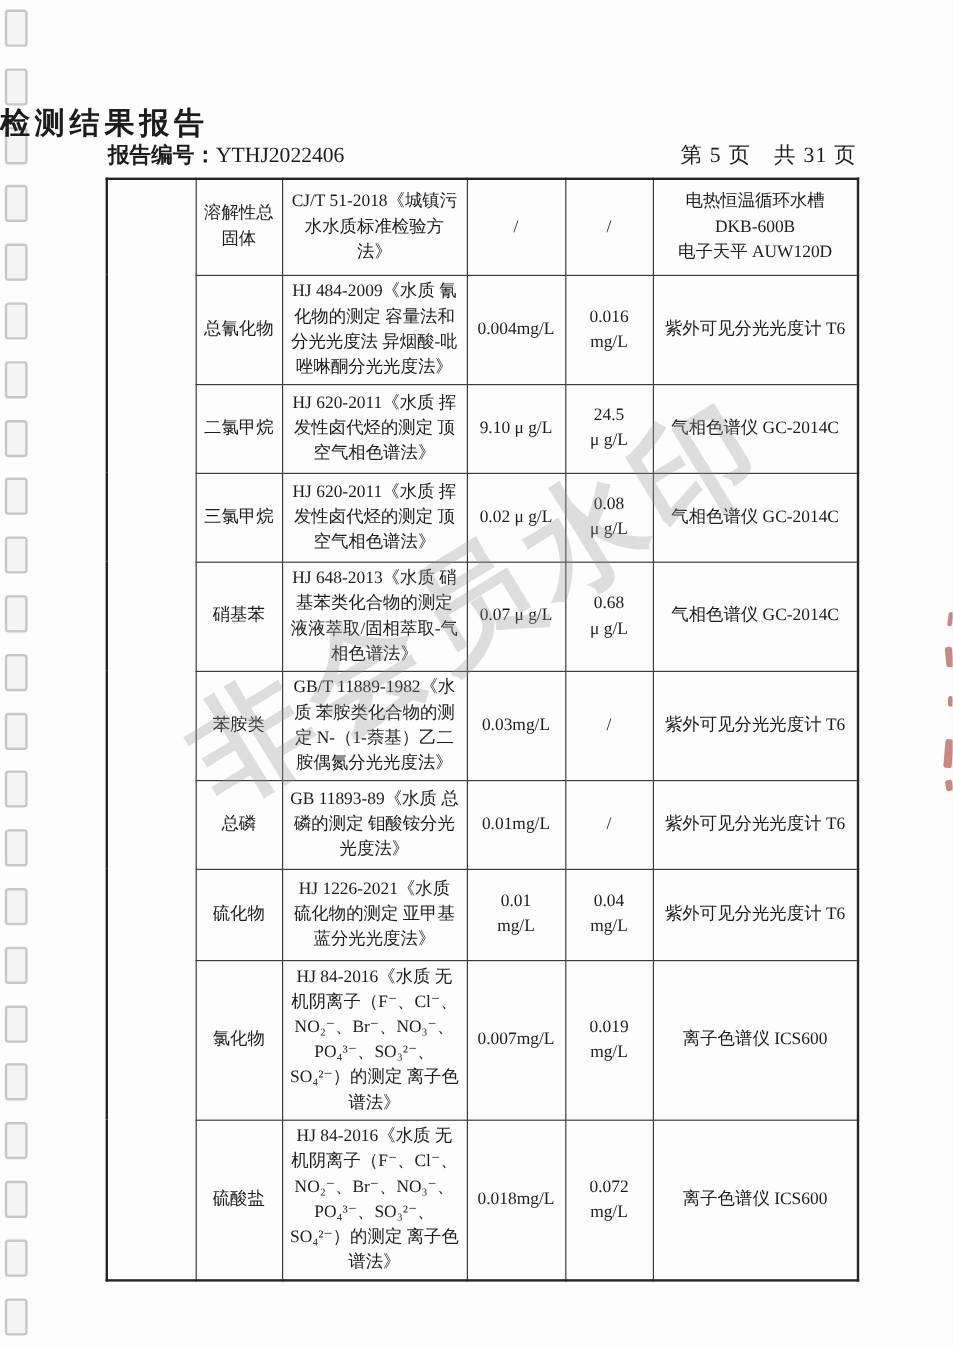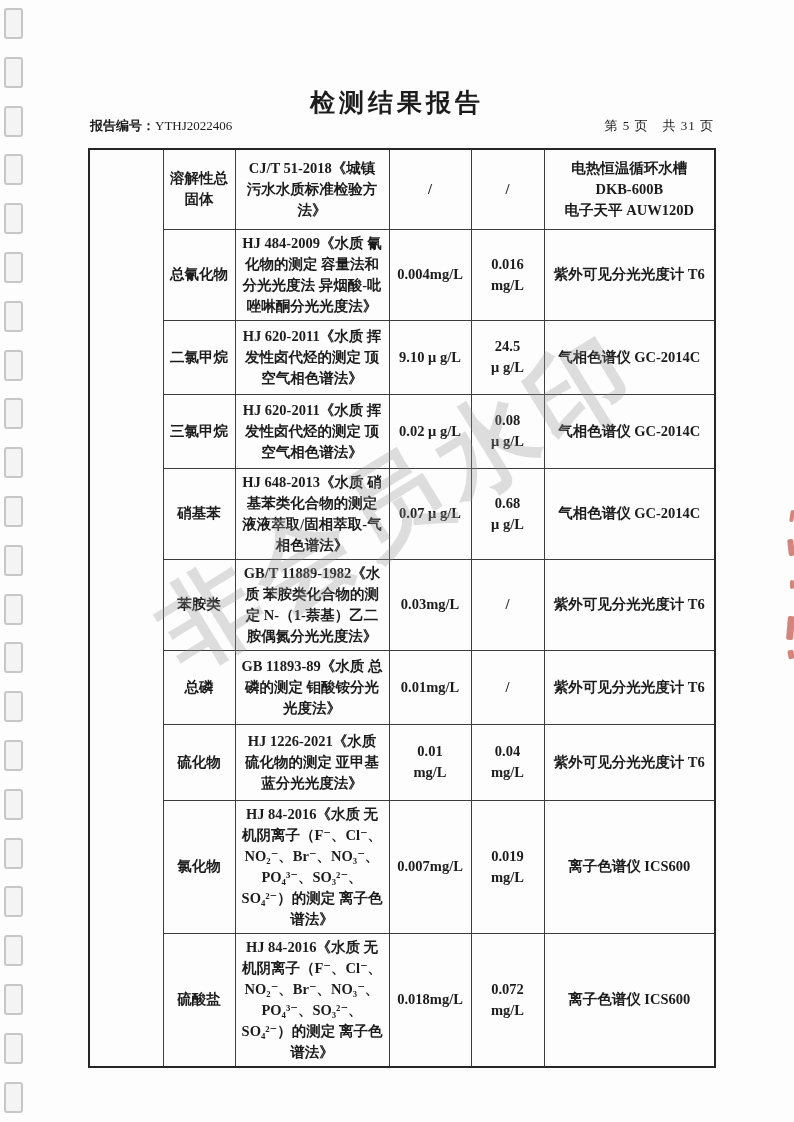--- a/index.html
+++ b/index.html
@@ -23,37 +23,36 @@
     color:rgba(150,150,150,0.30); font-weight:bold;
     transform:rotate(-31.5deg); transform-origin:0 50%;
     pointer-events:none; z-index:5;
   }
 
   .company {
     position:absolute; top:42px; left:0; width:794px; text-align:center;
     font-size:28px; font-weight:bold; letter-spacing:2px;
   }
   .doc-title {
-    position:absolute; top:86px; left:0; width:794px; text-align:center;
+    position:absolute; top:86px; left:0; width:794px; text-align:left;
     font-size:25px; font-weight:bold; letter-spacing:4px;
   }
   .meta {
     position:absolute; top:117px; left:90px; width:624px;
     display:flex; justify-content:space-between; align-items:baseline;
-    font-size:13px;
+    font-size:18px;
   }
   .meta .label { font-weight:bold; }
   .meta .pageinfo { letter-spacing:1px; }
 
   
   .table-wrap { position:absolute; left:88px; top:148px; z-index:2; }
   table.results {
     border-collapse:collapse; table-layout:fixed; width:626px;
     border:2.5px solid #262626;
-    font-weight:bold;
   }
   table.results td {
     border:1.6px solid #3c3c3c;
     text-align:center; vertical-align:middle;
     font-size:14.5px; line-height:1.45;
     padding:3px 5px; white-space:pre-line;
     font-family:"Liberation Serif","DejaVu Serif",serif;
   }
   table.results td.method { padding:3px 6px; }
   table.results td.cat-cell { background:transparent; }

